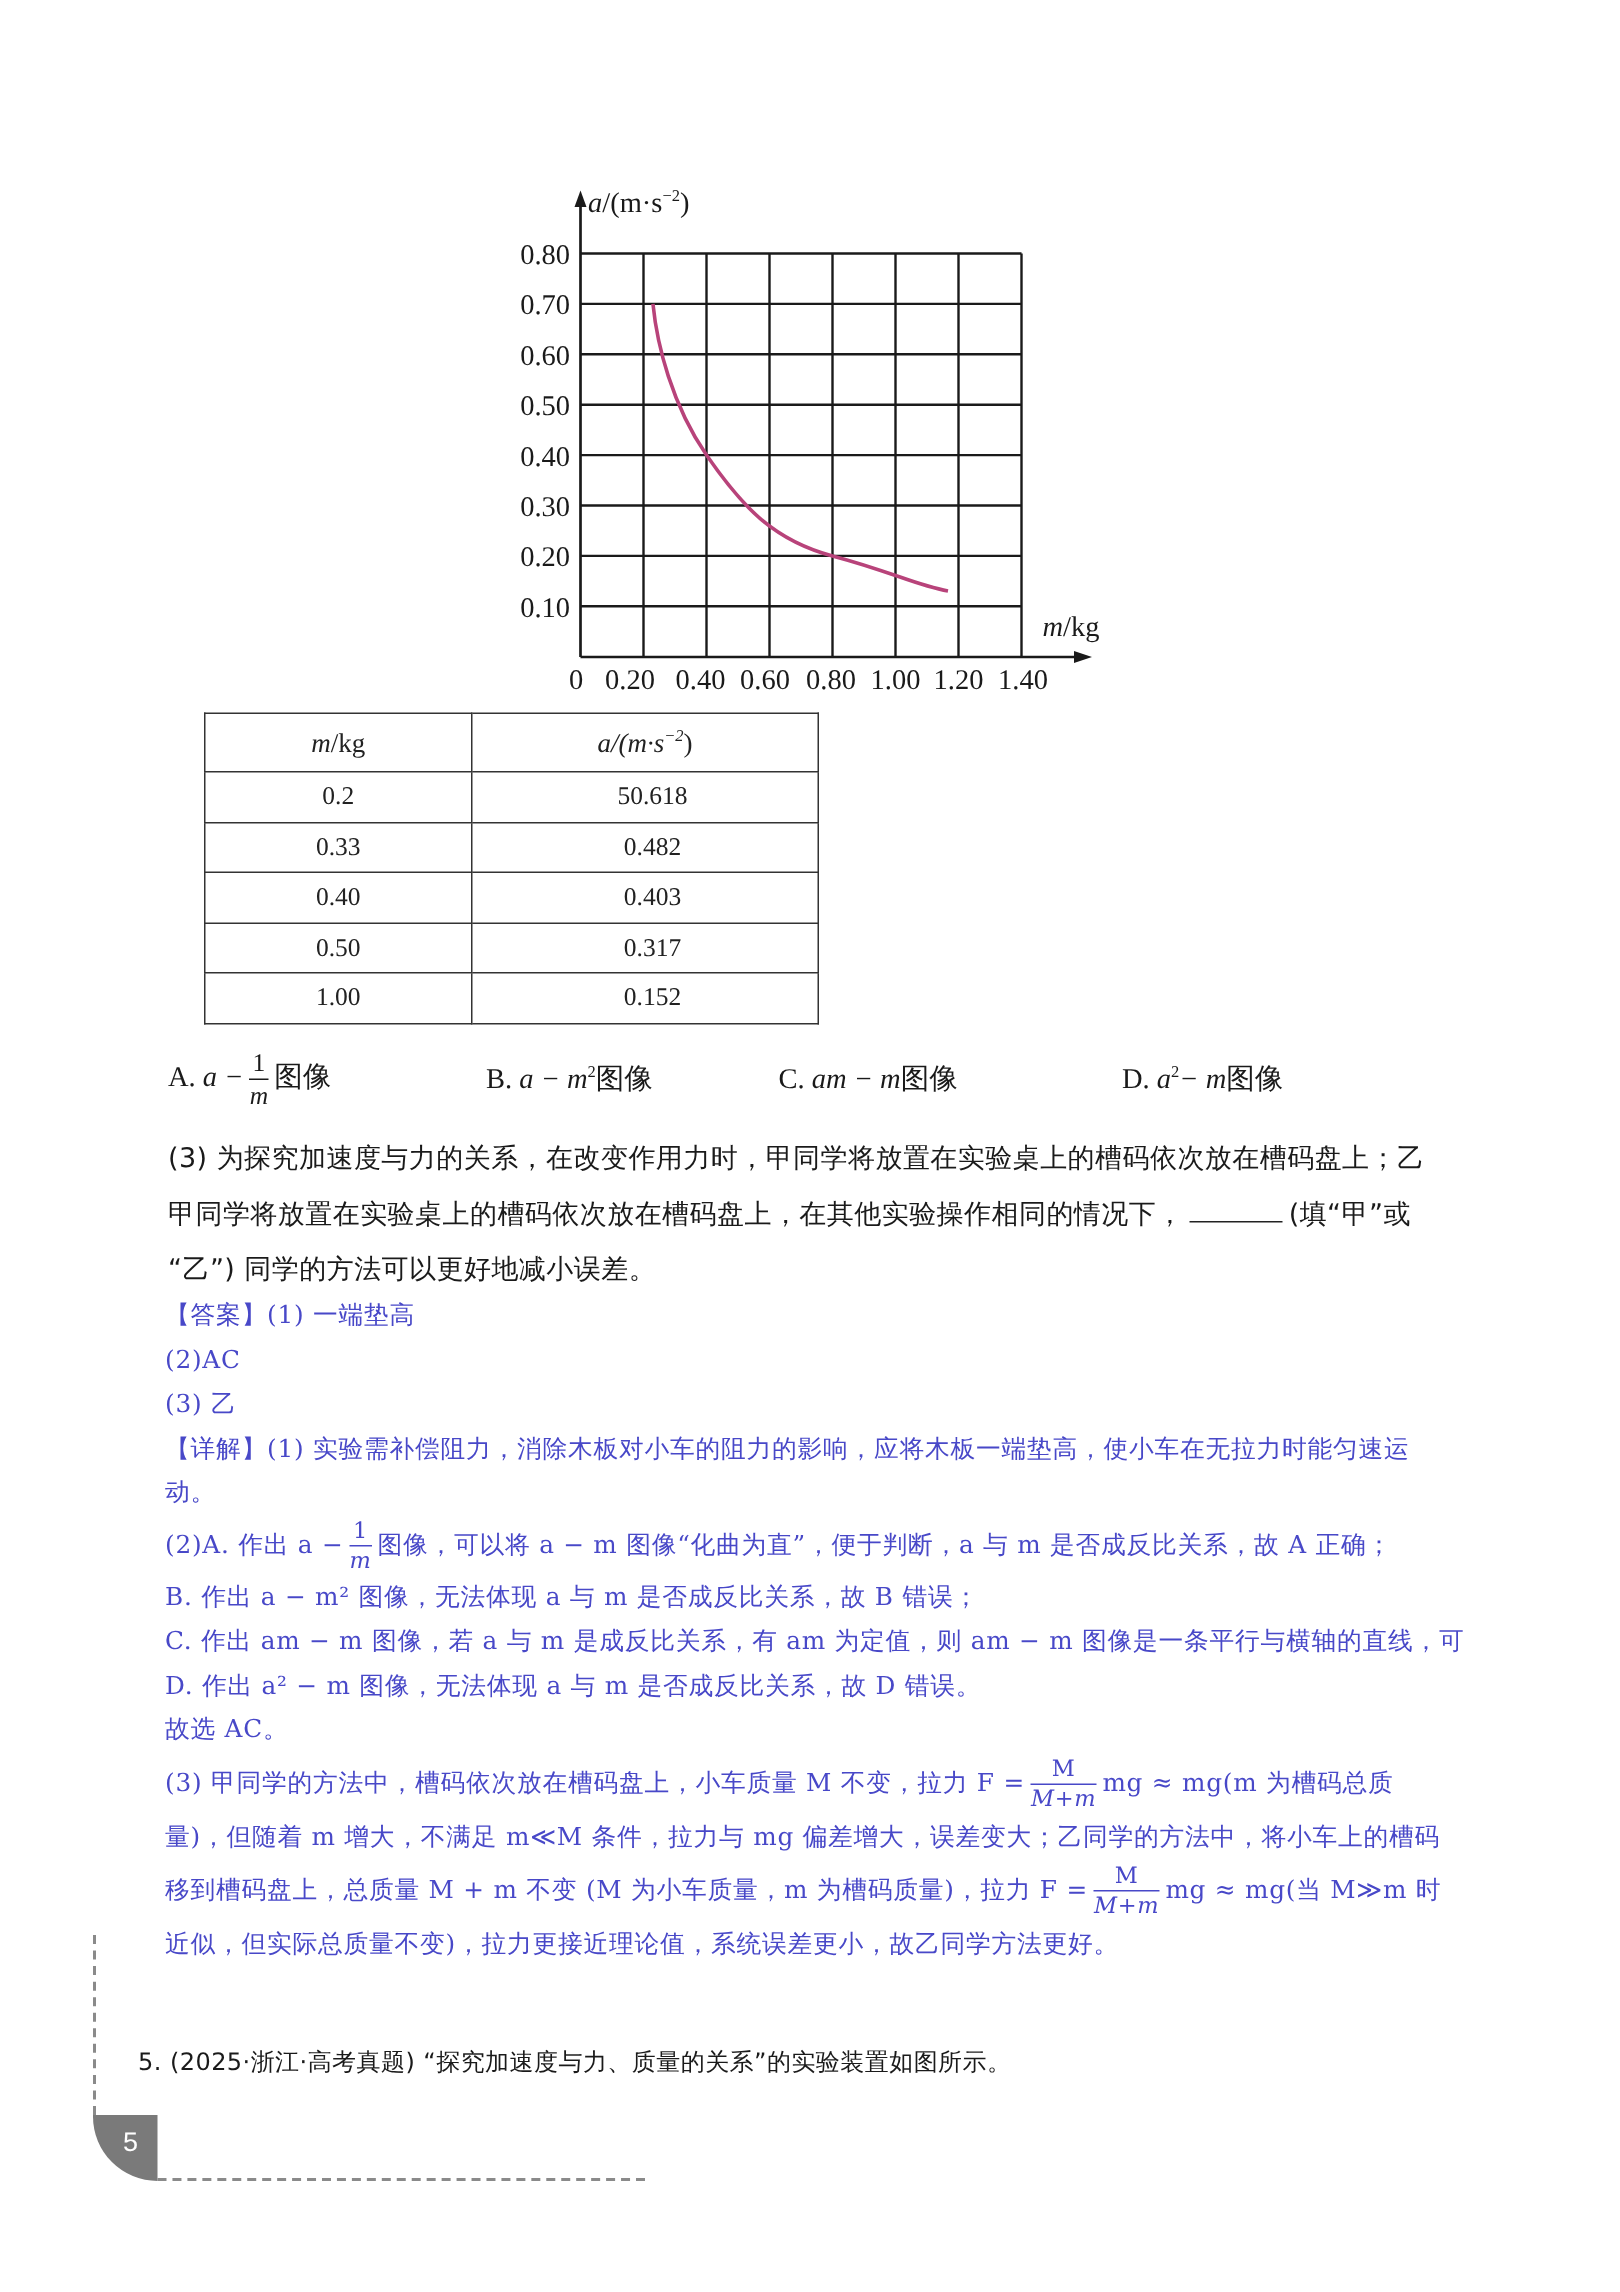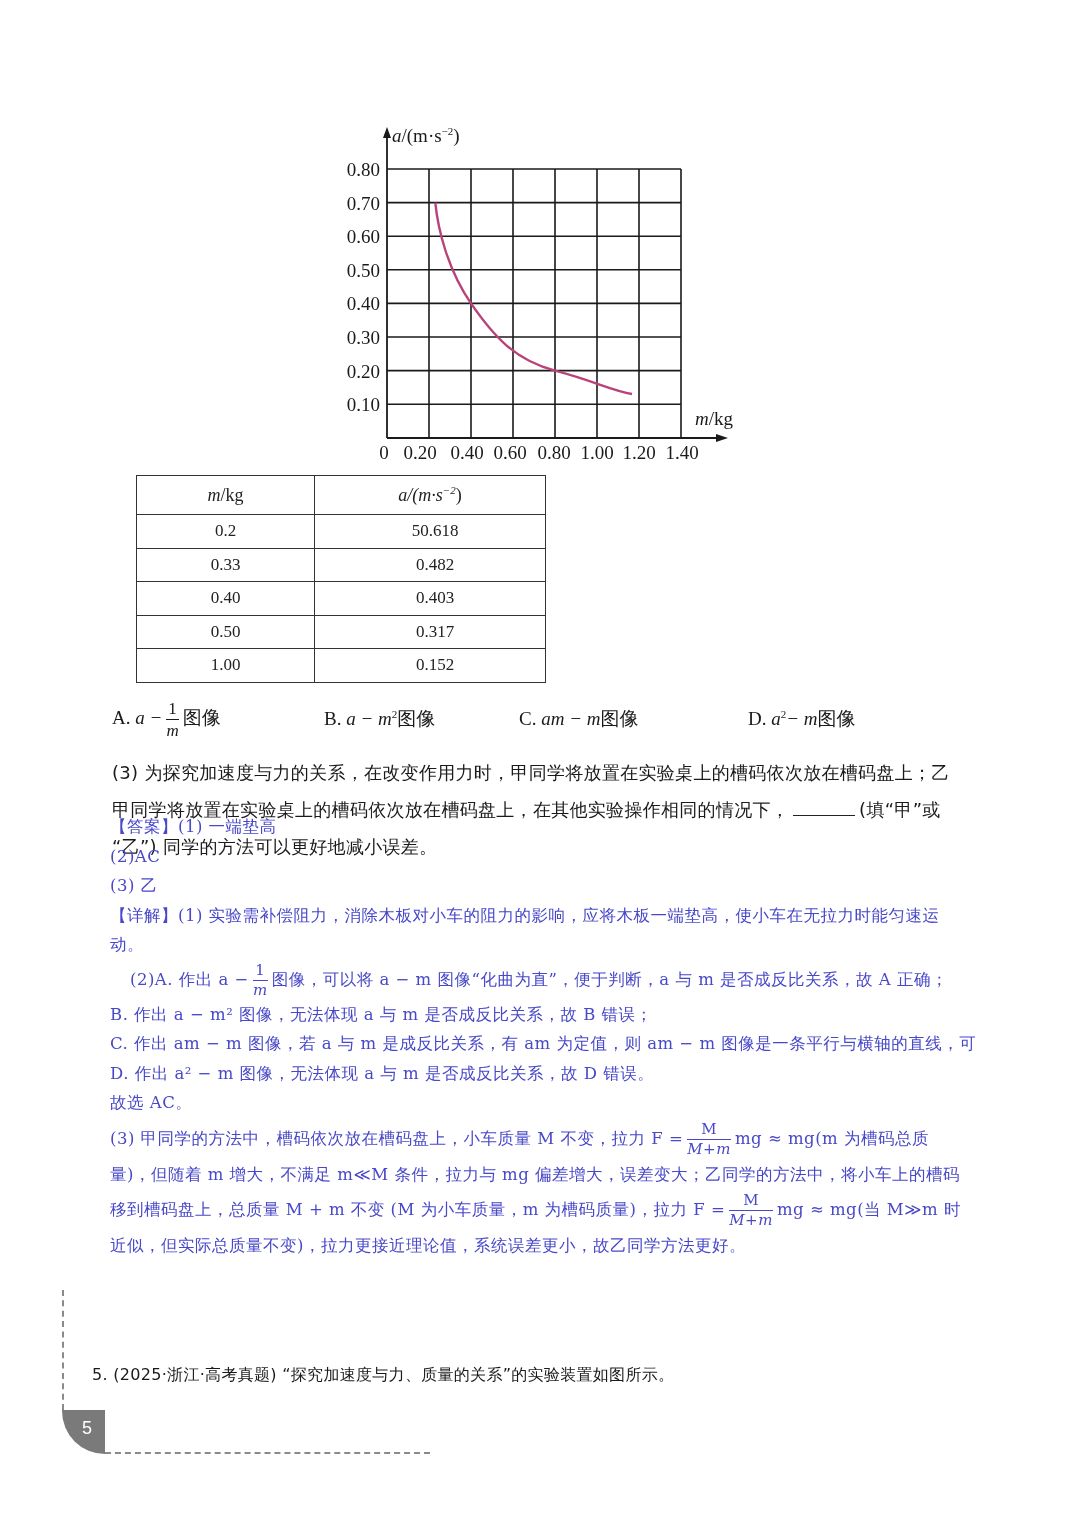--- a/index.html
+++ b/index.html
@@ -147,27 +147,27 @@
     <span class="it">a</span><sup style="font-size:11px">2</sup><span class="it">− m</span><span style="font-family:'DejaVu Sans',sans-serif">图像</span>
   </div>
 </div>
 
 <div class="q-text" style="top:754px;">
   <div>(3) 为探究加速度与力的关系，在改变作用力时，甲同学将放置在实验桌上的槽码依次放在槽码盘上；乙</div>
   <div><span>甲同学将放置在实验桌上的槽码依次放在槽码盘上，在其他实验操作相同的情况下，</span><span class="blank"></span><span>(填“甲”或</span></div>
   <div>“乙”) 同学的方法可以更好地减小误差。</div>
 </div>
 
-<div class="ans" style="top:812px;">
+<div class="ans" style="top:862px;">
   <span class="line"><span>【答案】</span><span>(1) 一端垫高</span></span>
   <span class="line">(2)AC</span>
   <span class="line">(3) 乙</span>
   <span class="line"><span>【详解】</span><span>(1) 实验需补偿阻力，消除木板对小车的阻力的影响，应将木板一端垫高，使小车在无拉力时能匀速运</span></span>
   <span class="line">动。</span>
-  <span class="line" style="height:40px; line-height:40px;margin-left:20px;"><span>(2)A. 作出 a −</span><span class="frac"><span class="num">1</span><span class="den">m</span></span><span>图像，可以将 a − m 图像“化曲为直”，便于判断，a 与 m 是否成反比关系，故 A 正确；</span></span>
+  <span class="line" style="height:40px; line-height:40px;"><span>(2)A. 作出 a −</span><span class="frac"><span class="num">1</span><span class="den">m</span></span><span>图像，可以将 a − m 图像“化曲为直”，便于判断，a 与 m 是否成反比关系，故 A 正确；</span></span>
   <span class="line">B.  作出 a − m² 图像，无法体现 a 与 m 是否成反比关系，故 B 错误；</span>
   <span class="line">C.  作出 am − m 图像，若 a 与 m 是成反比关系，有 am 为定值，则 am − m 图像是一条平行与横轴的直线，可</span>
   <span class="line">D.  作出 a² − m 图像，无法体现 a 与 m 是否成反比关系，故 D 错误。</span>
   <span class="line">故选 AC。</span>
   <span class="line" style="height:42px; line-height:42px;"><span>(3) 甲同学的方法中，槽码依次放在槽码盘上，小车质量 M 不变，拉力 F =</span><span class="frac"><span class="num">M</span><span class="den">M+m</span></span><span>mg ≈ mg(m 为槽码总质</span></span>
   <span class="line">量)，但随着 m 增大，不满足 m≪M 条件，拉力与 mg 偏差增大，误差变大；乙同学的方法中，将小车上的槽码</span>
   <span class="line" style="height:42px; line-height:42px;"><span>移到槽码盘上，总质量 M + m 不变 (M 为小车质量，m 为槽码质量)，拉力 F =</span><span class="frac"><span class="num">M</span><span class="den">M+m</span></span><span>mg ≈ mg(当 M≫m 时</span></span>
   <span class="line">近似，但实际总质量不变)，拉力更接近理论值，系统误差更小，故乙同学方法更好。</span>
 </div>
 

